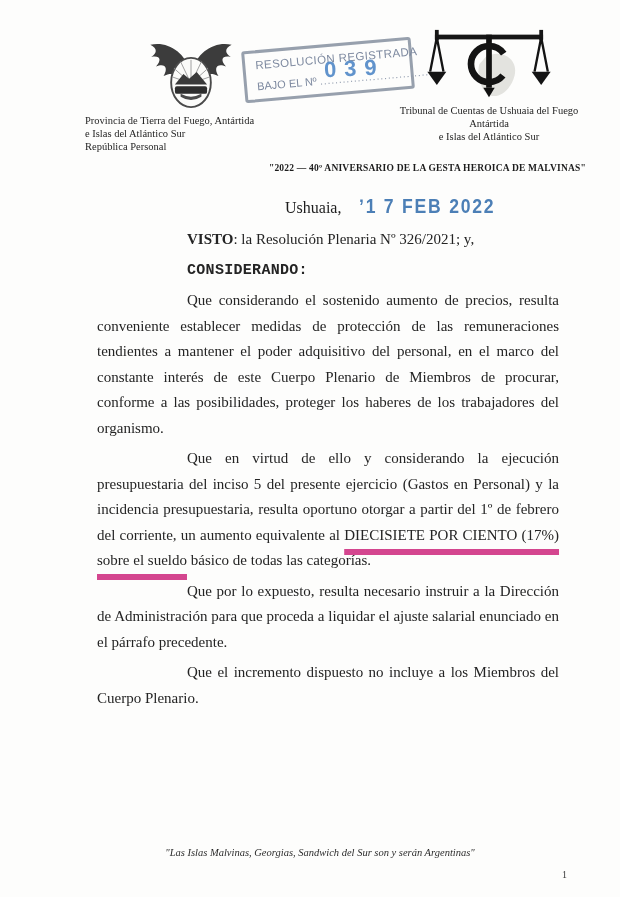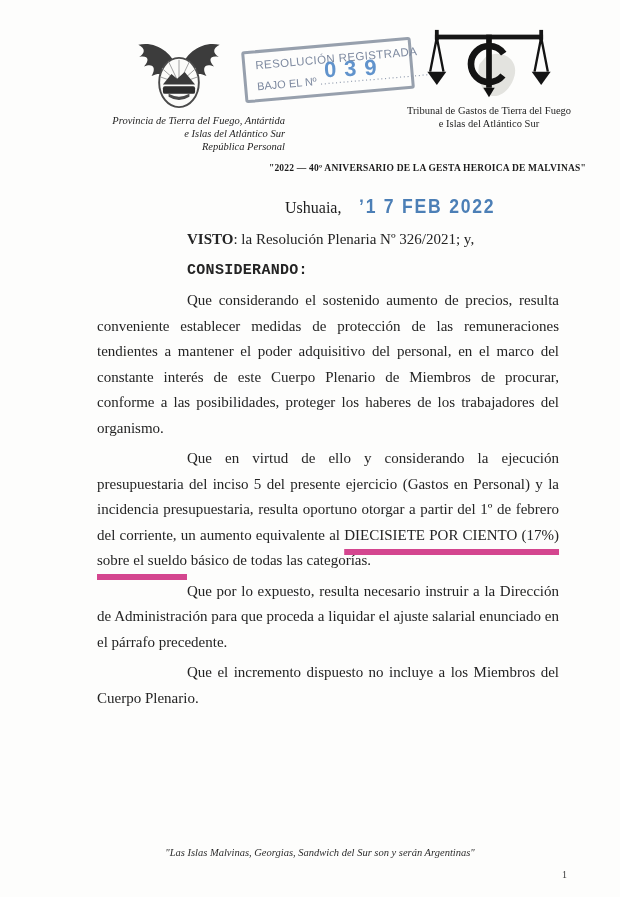--- a/index.html
+++ b/index.html
@@ -6,21 +6,21 @@
   .page{
     position:relative;
     width:620px;height:897px;
     background:#fdfdfc;
     font-family:"Liberation Serif", serif;
     color:#2b2b2b;
     overflow:hidden;
     margin:0 auto;
   }
   
-  .emblem-left{position:absolute;left:73px;top:36px;width:212px;text-align:right;font-style:italic;}
+  .emblem-left{position:absolute;left:85px;top:36px;width:212px;text-align:left;}
   .emblem-right{position:absolute;left:388px;top:28px;width:202px;text-align:center;}
   .org-caption{font-size:10.5px;line-height:13px;color:#1e1e1e;margin-top:2px;}
   .emblem-svg{display:block;margin:0 auto;}
 
   
   .stamp{
     position:absolute;left:243px;top:44px;width:170px;height:52px;
     border:3px solid rgba(125,136,153,.8);
     border-radius:3px;
     transform:rotate(-5deg);
@@ -135,21 +135,22 @@
       <path d="M59 63 L71 63 L65 73 Z" fill="#111"></path>
       <circle cx="65" cy="38" r="19" fill="none" stroke="#141414" stroke-width="7" stroke-dasharray="94 25" stroke-dashoffset="-13"></circle>
       <g stroke="#141414" stroke-width="2.5" fill="none">
         <path d="M10 10 L3 46 M10 10 L17 46"></path>
         <path d="M120 10 L113 46 M120 10 L127 46"></path>
       </g>
       <path d="M0 46 L20 46 L10 60 Z" fill="#141414"></path>
       <path d="M110 46 L130 46 L120 60 Z" fill="#141414"></path>
     </svg>
     <div class="org-caption">
-      <div>Tribunal de Gastos de Tierra del Fuego</div>
+      <div>Tribunal de Cuentas de Ushuaia del Fuego</div>
+      <div>Antártida</div>
       <div>e Islas del Atlántico Sur</div>
     </div>
   </div>
 
   <div class="motto-top">"2022 — 40º ANIVERSARIO DE LA GESTA HEROICA DE MALVINAS"</div>
 
   <div class="dateline">
     <span class="dateline-city">Ushuaia,</span>
     <span class="date-stamp">ʼ1 7 FEB 2022</span>
   </div>

